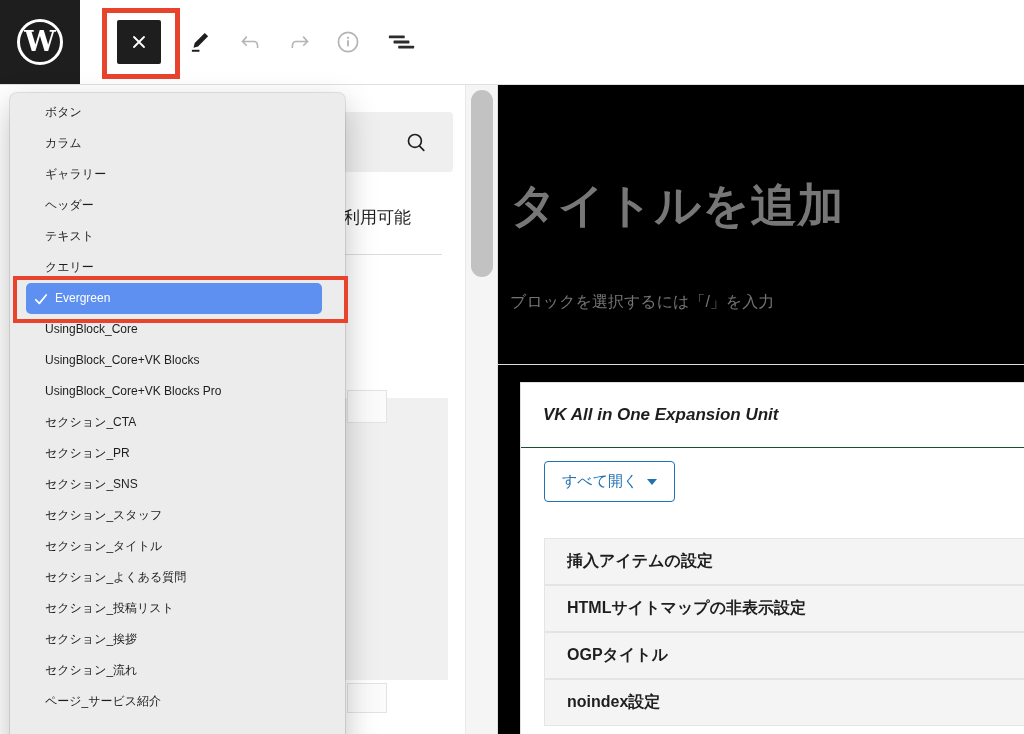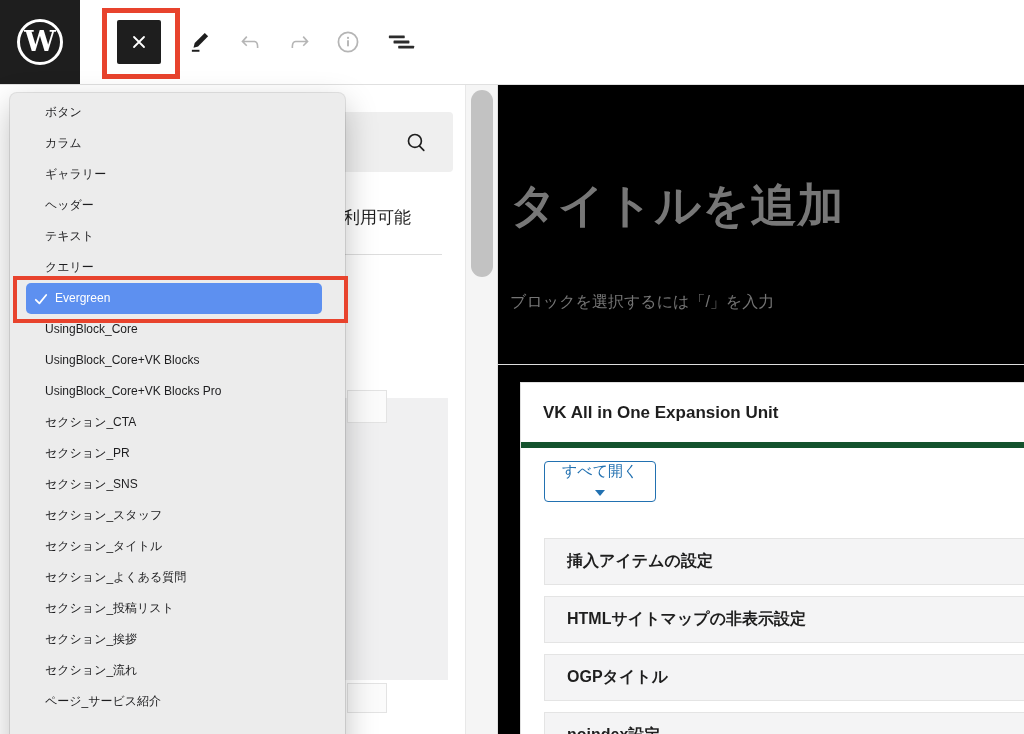--- a/index.html
+++ b/index.html
@@ -69,35 +69,34 @@
   .post-body-placeholder {
     position:absolute; left:12px; top:207px; width:500px;
     font-size:16px; color:#757575; cursor:text;
   }
   .canvas-rule { position:absolute; left:0; top:279px; width:526px; height:1px; background:#ddd; }
   .metabox {
     position:absolute; left:22px; top:297px; width:504px; height:400px;
     background:#fff; border-left:1px solid #e0e0e0; border-top:1px solid #e0e0e0;
   }
   .metabox-header {
-    height:65px; border-bottom:6px solid #14532d; display:flex; align-items:center;
-    padding-left:22px; font-size:17px; font-weight:700; color:#1e1e1e; cursor:pointer;
+    height:65px; border-bottom:1px solid #14532d; display:flex; align-items:center;
+    padding-left:22px; font-size:17px; font-weight:700; color:#1e1e1e; cursor:pointer;font-style:italic;
   }
   .metabox-body { padding:13px 0 0 23px; }
   .open-all-btn {
     display:inline-flex; align-items:center; gap:9px; height:41px; padding:0 17px;
     background:#fff; border:1.5px solid #2271b1; border-radius:4px;
     color:#2271b1; font-size:15px; cursor:pointer;
     font-family:"Liberation Sans","DejaVu Sans",sans-serif;
-    flex-direction:column;
   }
   .caret-down { width:0; height:0; border-left:5px solid transparent; border-right:5px solid transparent; border-top:6px solid #2271b1; }
   .accordion { list-style:none; margin-top:36px; }
   .accordion li {
-    height:47px; margin-bottom:11px; background:#f4f4f5;
+    height:47px; margin-bottom:0; background:#f4f4f5;
     border:1px solid #e4e4e4; border-right:none;
     display:flex; align-items:center; padding-left:22px;
     font-size:16px; font-weight:700; color:#1e1e1e; cursor:pointer;
   }
 
   
   .menu {
     position:absolute; left:10px; top:93px; width:335px; height:700px;
     background:#ececec; border-radius:7px; z-index:50; padding-top:4px;
     box-shadow:0 0 0 1px rgba(0,0,0,.1), 0 12px 32px rgba(0,0,0,.25);

